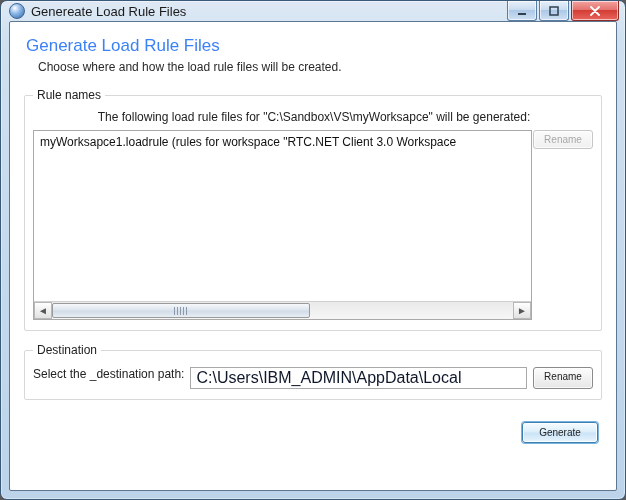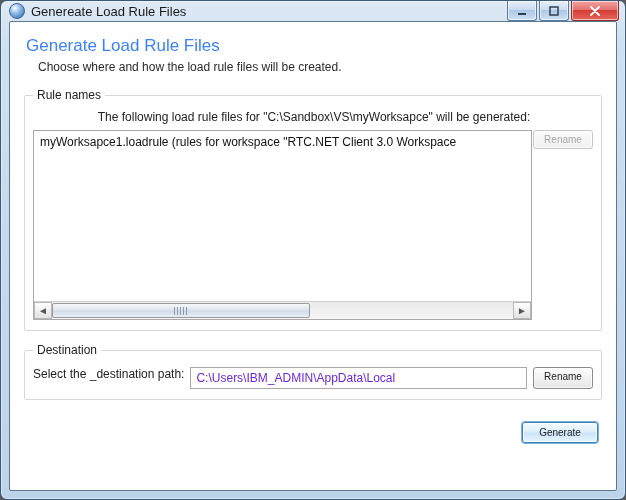--- a/index.html
+++ b/index.html
@@ -185,22 +185,22 @@
   .dest-row label {
     font-size: 12px;
     color: #222;
     white-space: nowrap;
   }
   .text-input {
     flex: 1;
     border: 1px solid #a9a9a9;
     background: #fff;
     padding: 3px 5px;
-    font-size: 12px;
-    color: #6d28d9;
+    font-size: 16px;
+    color: #0f172a;
     height: 22px;
   }
   .footer {
     display: flex;
     justify-content: flex-end;
     padding: 10px 4px 2px 4px;
   }
   .footer .btn { min-width: 76px; padding:4px 12px; }
 </style>
 </head>

